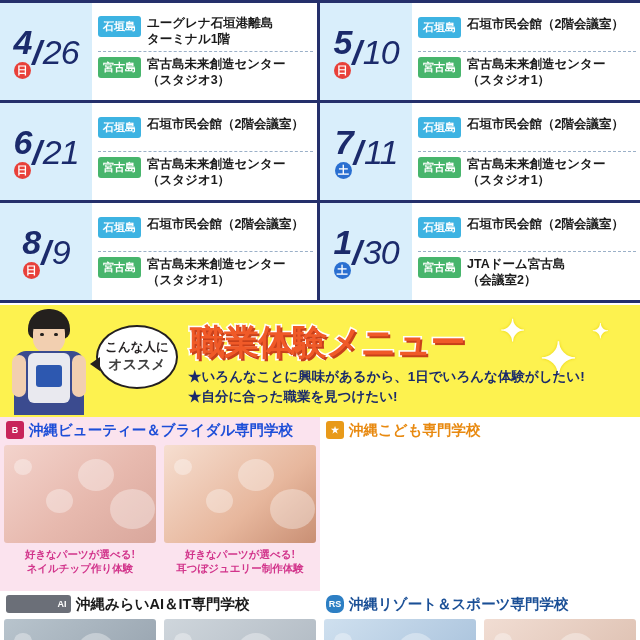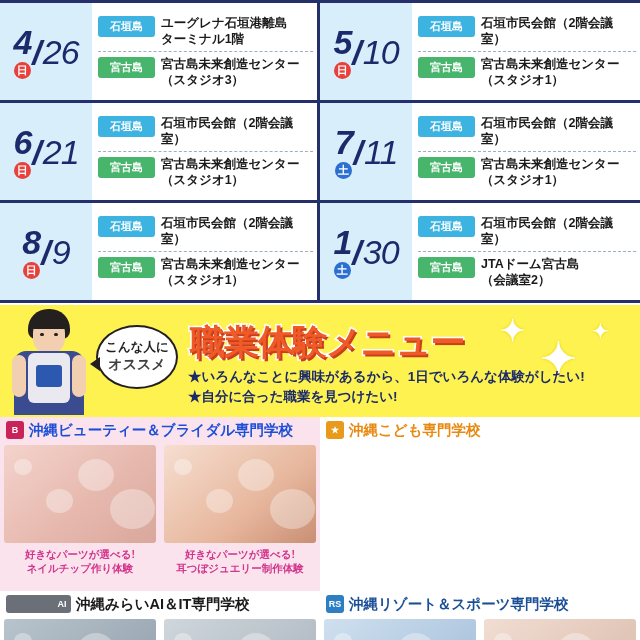--- a/index.html
+++ b/index.html
@@ -108,21 +108,21 @@
     padding: 4px 0;
     min-height: 40px;
     box-sizing: border-box;
   }
   .venue.first { border-bottom: 1px dashed #9bb0c8; }
   .tag {
     flex: 0 0 auto;
     color: #fff;
     font-size: 11px;
     font-weight: bold;
-    padding: 3px 12px;
+    padding: 3px 5px;
     border-radius: 3px;
     margin-right: 6px;
     margin-top: 1px;
     white-space: nowrap;
   }
   .tag.ishigaki { background: #3db3e2; }
   .tag.miyako { background: #47b56c; }
   .venue-name {
     font-size: 12.5px;
     color: #1a1a1a;
@@ -592,21 +592,21 @@
           <div class="photo-col">
             <div class="photo ph-dark2">
               <div class="blob" style="width: 18px; height: 16px; left: 10px; top: 14px; background: rgba(255, 255, 255, 0.35);"></div>
               <div class="blob" style="width: 36px; height: 32px; left: 74px; top: 14px; background: rgba(255, 255, 255, 0.35);"></div>
             </div>
           </div>
         </div>
       </div>
       <div class="school" style="background: rgb(255, 255, 255);">
         <div class="school-head">
-          <div class="school-logo" style="background: rgb(45, 127, 196);">RS</div>
+          <div class="school-logo" style="background: rgb(45, 127, 196); border-radius: 7px;">RS</div>
           <div class="school-name" style="color: rgb(26, 79, 150);">沖縄リゾート＆スポーツ専門学校</div>
         </div>
         <div class="school-body">
           <div class="photo-col">
             <div class="photo ph-sport">
               <div class="blob" style="width: 18px; height: 16px; left: 10px; top: 14px; background: rgba(255, 255, 255, 0.35);"></div>
               <div class="blob" style="width: 36px; height: 32px; left: 74px; top: 14px; background: rgba(255, 255, 255, 0.35);"></div>
             </div>
           </div>
           <div class="photo-col">

